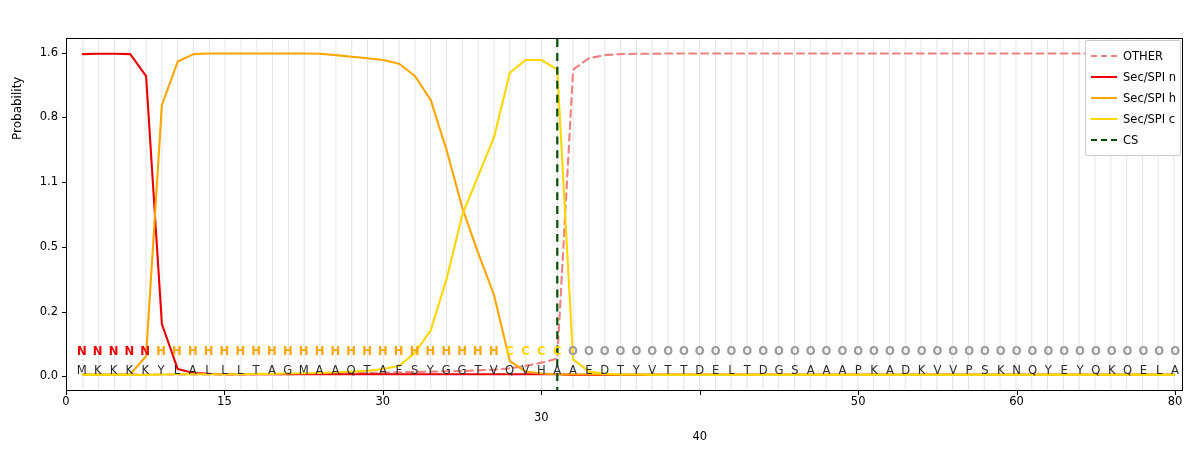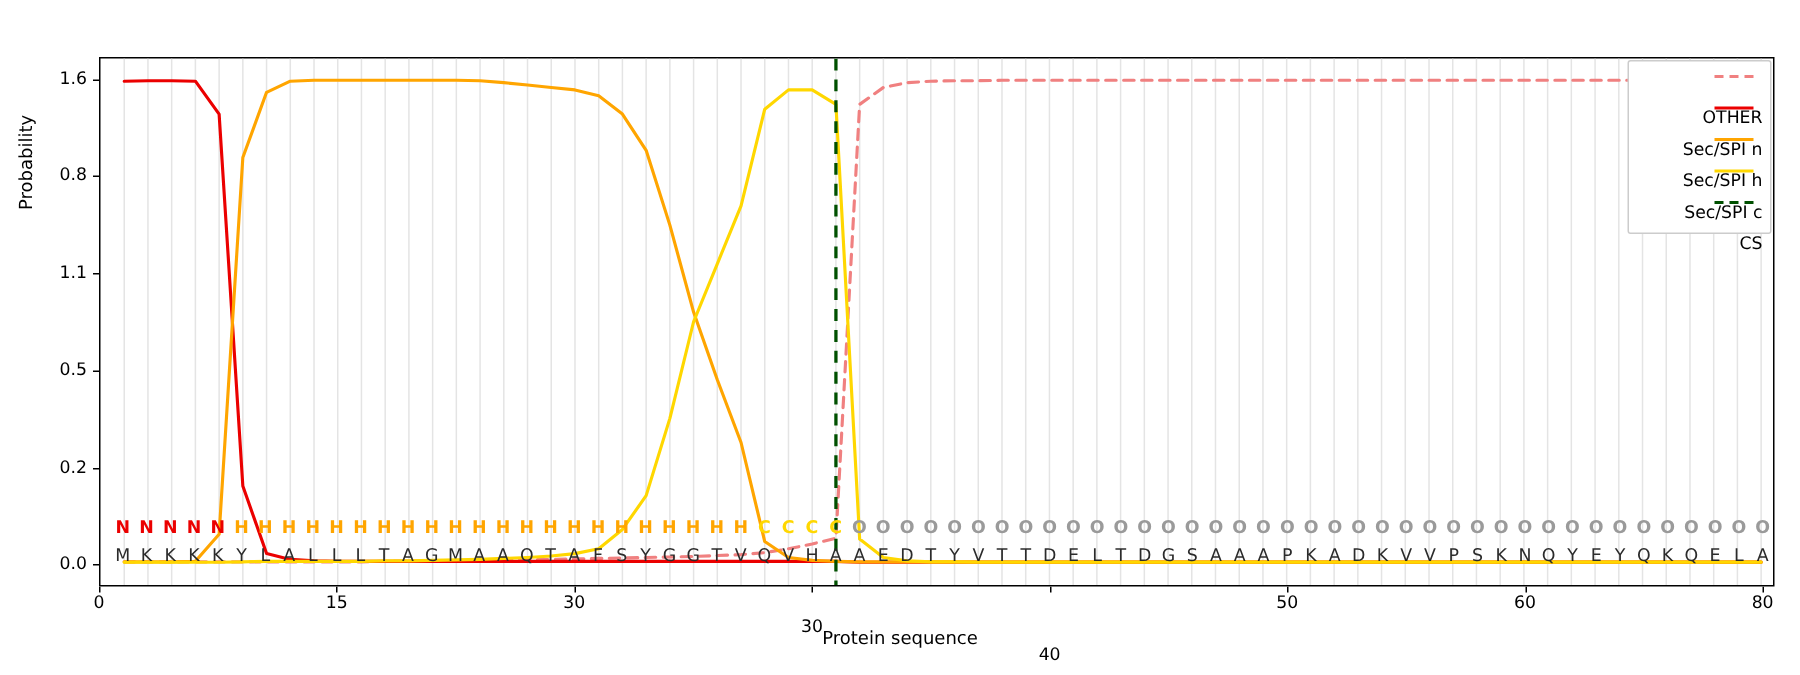--- a/index.html
+++ b/index.html
@@ -35,21 +35,21 @@
   .seqrow{position:absolute;font-size:11.6px;text-align:center;width:16px;}
   .row-state{top:344px;font-weight:600;}
   .row-aa{top:363px;color:#2b2b2b;}
 
   
   #legend{
     position:absolute;left:1085px;top:40px;width:96px;
     background:#fff;border:1px solid #cccccc;border-radius:2px;
     padding:4px 5px 5px 5px;box-sizing:border-box;
   }
-  .legend-item{display:flex;align-items:flex-end;height:21px;flex-direction:column;}
+  .legend-item{display:flex;align-items:center;height:21px;}
   .legend-swatch{width:26px;height:12px;position:relative;flex:0 0 26px;margin-right:6px;}
   .legend-swatch i{position:absolute;left:0;top:5px;height:2.4px;width:26px;display:block;}
   .legend-label{font-size:11.5px;white-space:nowrap;}
 </style>
 </head>
 <body>
 
 <div id="root">
 
 
@@ -308,21 +308,20 @@
       <div class="seqrow row-state" style="left: 1119.55px; color: rgb(154, 154, 154);">O</div>
       <div class="seqrow row-aa" style="left: 1119.55px;">Q</div>
       <div class="seqrow row-state" style="left: 1135.39px; color: rgb(154, 154, 154);">O</div>
       <div class="seqrow row-aa" style="left: 1135.39px;">E</div>
       <div class="seqrow row-state" style="left: 1151.23px; color: rgb(154, 154, 154);">O</div>
       <div class="seqrow row-aa" style="left: 1151.23px;">L</div>
       <div class="seqrow row-state" style="left: 1167.08px; color: rgb(154, 154, 154);">O</div>
       <div class="seqrow row-aa" style="left: 1167.08px;">A</div>
     </div>
 
-  <div id="xlabel">Protein sequence</div>
 
   <div id="legend">
       <div class="legend-item">
         <span class="legend-swatch">
           <i style="background: none; border-top: 2.4px dashed rgb(240, 128, 128); height: 0px;"></i>
         </span>
         <span class="legend-label">OTHER</span>
       </div>
       <div class="legend-item">
         <span class="legend-swatch">

